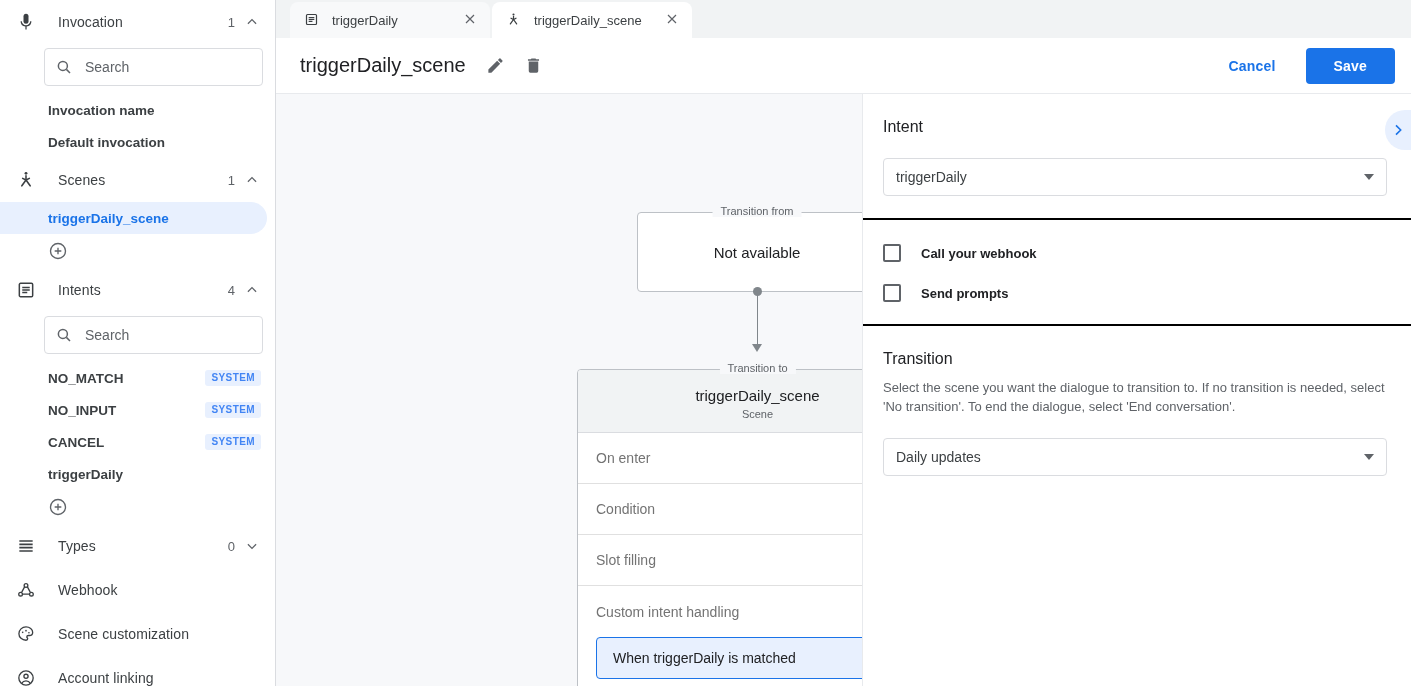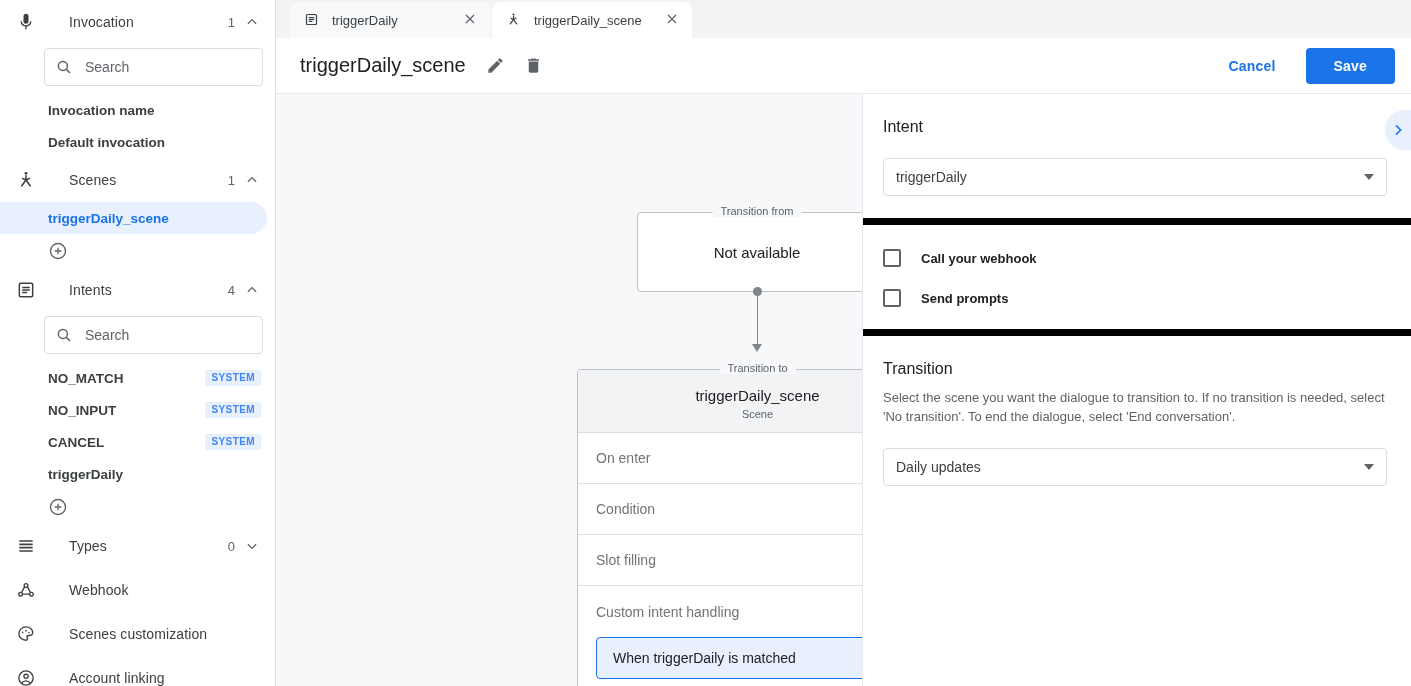--- a/index.html
+++ b/index.html
@@ -43,21 +43,20 @@
     margin-right: 20px;
     display: flex; align-items: center; justify-content: center;
     color: #3c4043;
   }
   .nav-ico svg { display:block; }
   .nav-label {
     font-size: 14px;
     color: #3c4043;
     flex: 1 1 auto;
     letter-spacing: .1px;
-    margin-left: 11px;
   }
   .nav-count {
     font-size: 13px;
     color: #5f6368;
     margin-right: 10px;
   }
   .caret { width: 14px; height: 14px; color: #5f6368; display:flex; align-items:center; }
 
   .search-wrap { padding: 4px 12px 8px 44px; }
   .search-box {
@@ -327,21 +326,21 @@
   
   .panel {
     width: 548px;
     flex: 0 0 548px;
     background: #fff;
     position: relative;
     overflow: hidden;
   }
   .panel-sec {
     padding: 24px 24px 22px 20px;
-    border-bottom: 7px solid #000000;
+    border-bottom: 2px solid #000000;
   }
   .panel-sec.last { border-bottom: 0; }
   .panel-h {
     font-size: 16px;
     color: #202124;
     margin: 0 0 22px 0;
     font-weight: normal;
   }
   .panel-h.tight { margin-bottom: 10px; }
   .panel-desc {
@@ -557,21 +556,21 @@
     </div>
     <div class="nav-section-head">
       <span class="nav-ico">
         <svg width="20" height="20" viewBox="0 0 24 24" fill="none" stroke="currentColor" stroke-width="1.6">
             <path d="M12 3.5c-4.7 0-8.5 3.6-8.5 8.1 0 4.5 3.8 7.9 8.5 7.9 1.3 0 2-.8 2-1.7 0-.5-.2-.9-.5-1.2-.3-.3-.5-.7-.5-1.1 0-.9.8-1.7 1.8-1.7h1.3c2.2 0 3.9-1.7 3.9-3.9 0-3.6-3.6-6.4-8-6.4z"></path>
             <circle cx="8" cy="10" r="1" fill="currentColor" stroke="none"></circle>
             <circle cx="12" cy="8" r="1" fill="currentColor" stroke="none"></circle>
             <circle cx="15.5" cy="10.5" r="1" fill="currentColor" stroke="none"></circle>
           </svg>
       </span>
-      <span class="nav-label">Scenes customization</span>
+      <span class="nav-label">Scene customization</span>
     </div>
     <div class="nav-section-head">
       <span class="nav-ico">
         <svg width="20" height="20" viewBox="0 0 24 24" fill="none" stroke="currentColor" stroke-width="1.6">
             <circle cx="12" cy="12" r="8.6"></circle>
             <circle cx="12" cy="10" r="2.5"></circle>
             <path d="M6.8 18.4a6 6 0 0 1 10.4 0"></path>
           </svg>
       </span>
       <span class="nav-label">Account linking</span>

